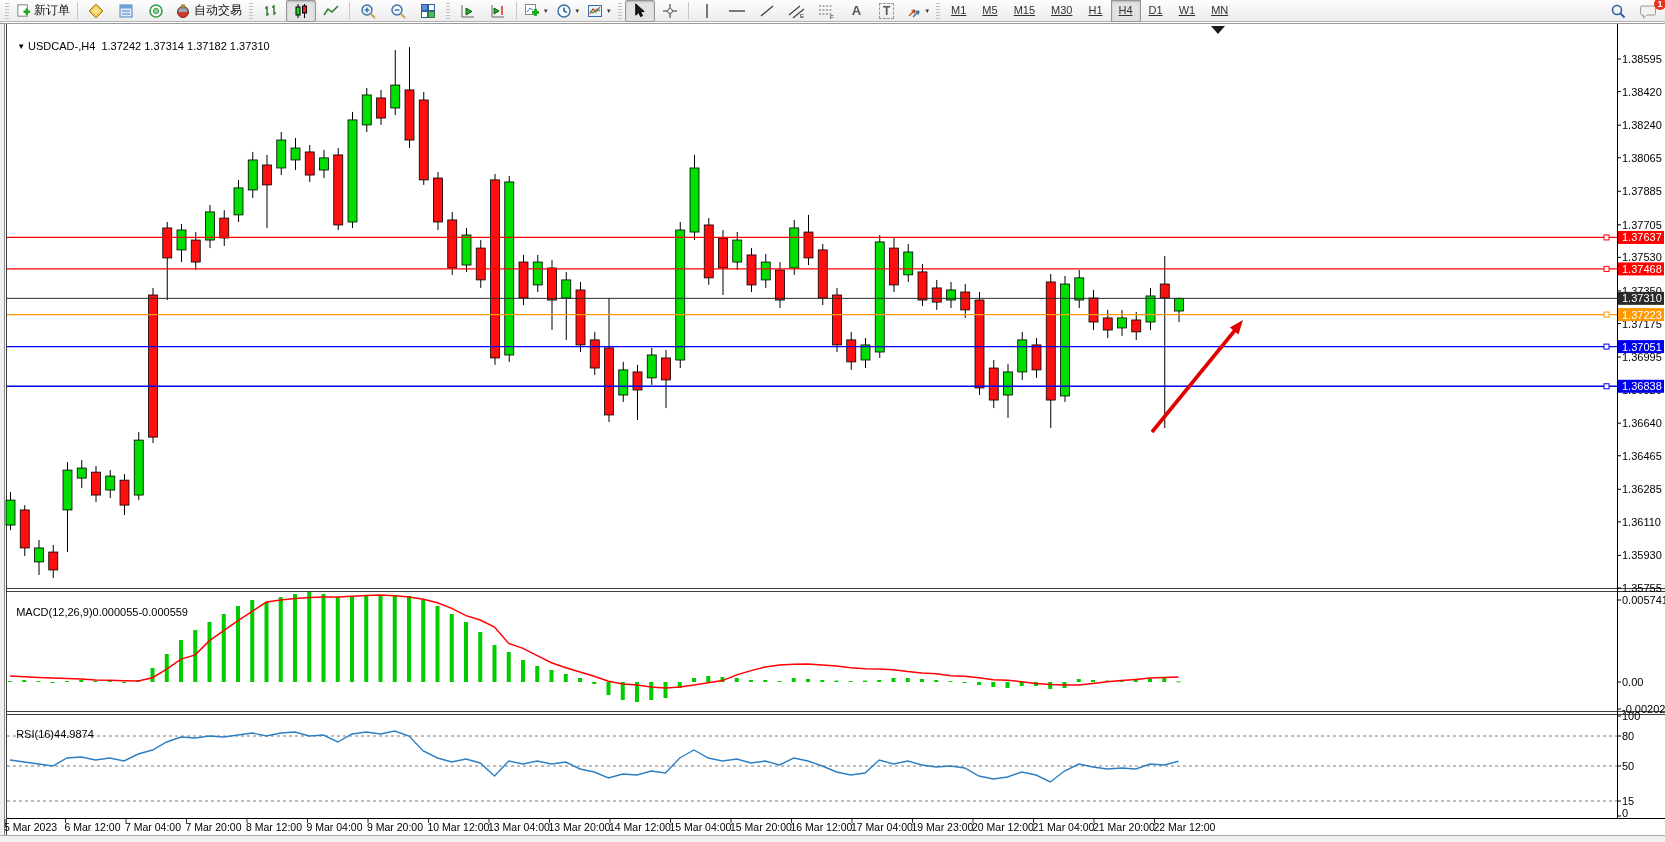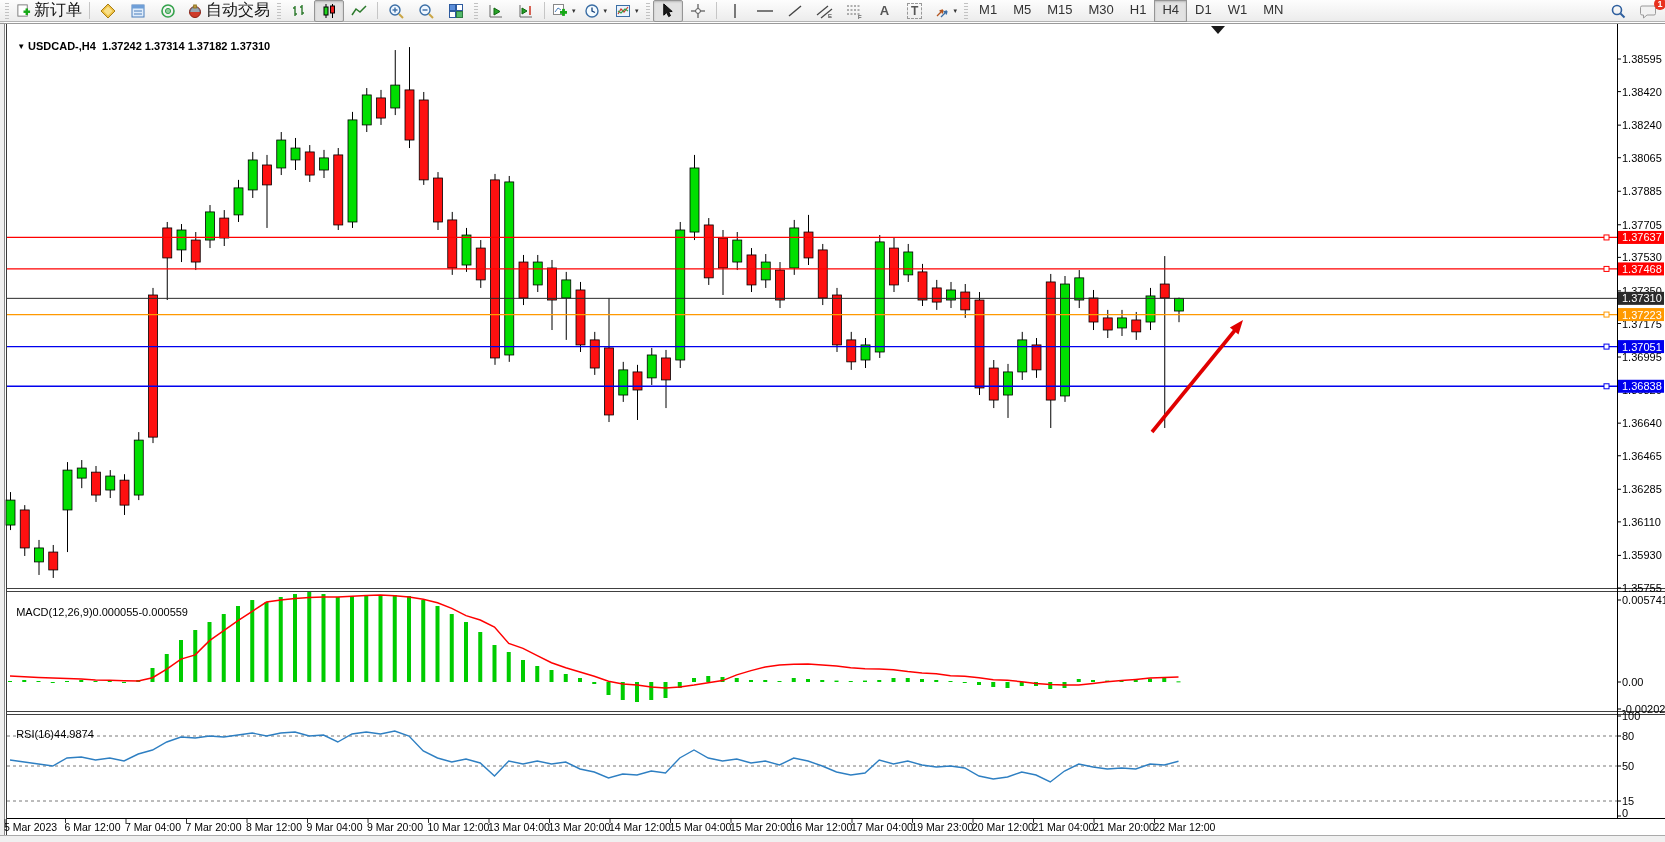--- a/index.html
+++ b/index.html
@@ -7,32 +7,32 @@
        font-family:"Liberation Sans","DejaVu Sans",sans-serif;font-size:11px;color:#000;}
   .toolbar{position:absolute;top:0;left:0;width:1665px;height:22px;
            background:linear-gradient(#fdfdfd,#ececec);border-bottom:1px solid #b3b3b3;
            display:flex;align-items:center;padding:0 2px;box-sizing:border-box;z-index:20;}
   .tb-btn{height:20px;min-width:22px;display:flex;align-items:center;justify-content:center;
           gap:3px;padding:0 3px;border:1px solid transparent;border-radius:2px;white-space:nowrap;}
   .tb-btn.pressed{background:#e2e2e2;border:1px solid #959595;box-shadow:inset 0 1px 2px rgba(0,0,0,.18);}
   .tb-sep{width:1px;height:17px;background:#c6c6c6;margin:0 3px;flex:0 0 auto;}
   .tb-handle{width:4px;height:16px;margin:0 3px;flex:0 0 auto;
              background:repeating-linear-gradient(180deg,#c2c2c2 0 1px,transparent 1px 3px);}
-  .tb-label{font-size:16px;color:#111;}
-  .tb-tf{font-size:13px;color:#333;height:20px;line-height:18px;padding:0 7px;border:1px solid transparent;}
+  .tb-label{font-size:12px;color:#111;}
+  .tb-tf{font-size:11px;color:#333;height:20px;line-height:18px;padding:0 7px;border:1px solid transparent;text-decoration:underline;}
   .tb-tf.pressed{background:#e2e2e2;border:1px solid #959595;box-shadow:inset 0 1px 2px rgba(0,0,0,.18);}
   .tb-caret{font-size:7px;color:#333;margin-left:1px;}
   .tb-spacer{flex:1 1 auto;}
   .ic{display:block;}
   .chat-wrap{position:relative;}
   .badge{position:absolute;top:-3px;right:-4px;background:#e8321e;color:#fff;font-size:9px;
          border-radius:7px;min-width:12px;height:12px;line-height:12px;text-align:center;font-weight:bold;}
   #chart-svg{position:absolute;top:0;left:0;z-index:1;}
   .overlay{position:absolute;z-index:5;white-space:pre;pointer-events:none;}
-  .chart-title{top:28px;left:11px;font-size:11px;color:#000;font-weight:bold;}
+  .chart-title{top:28px;left:11px;font-size:11px;color:#000;}
   .chart-title .caret{font-size:8px;vertical-align:1px;margin-right:3px;}
   .pane-label{left:10px;font-size:11px;color:#000;}
   .pane-label span{}
 </style>
 </head>
 <body>
 
 <div class="toolbar">
   <div class="tb-handle"></div>
 

